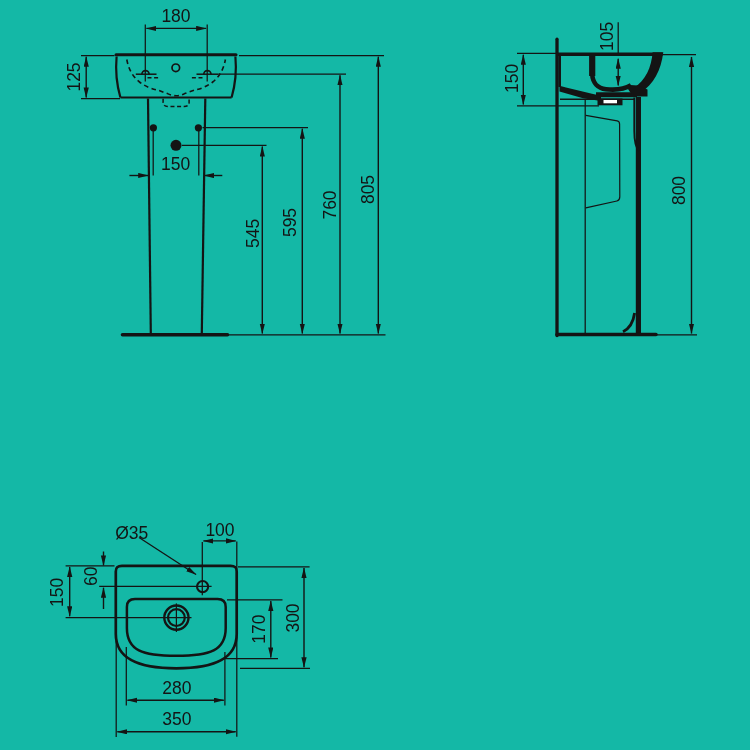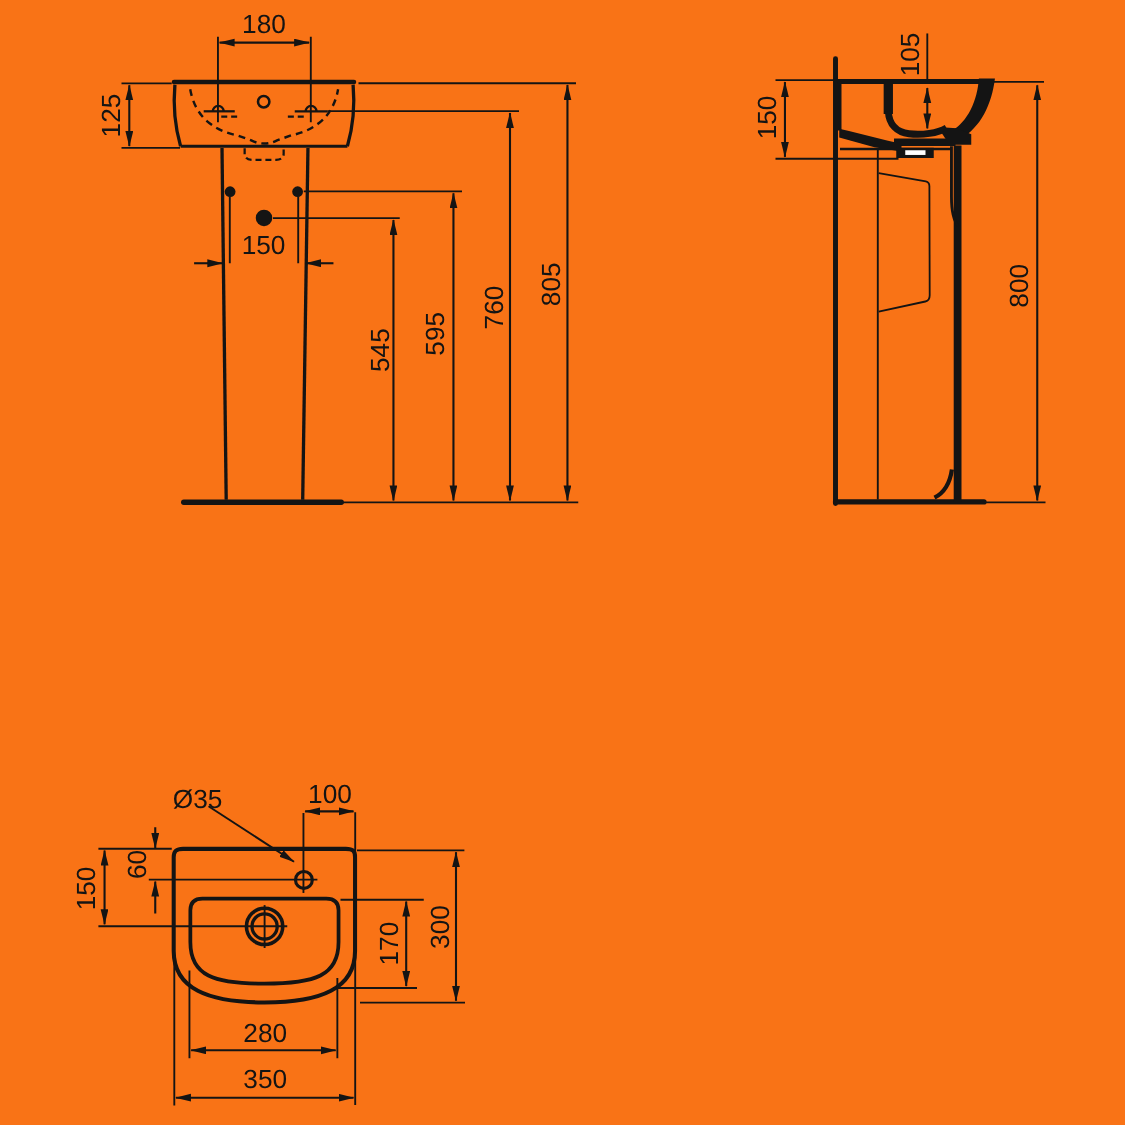--- a/index.html
+++ b/index.html
@@ -1,16 +1,16 @@
 <!DOCTYPE html>
 <html><head>
 <meta charset="utf-8">
 <style>
   html,body{margin:0;padding:0;background:#ffffff;}
-  .page{width:750px;height:750px;position:relative;background:#f97316;overflow:hidden;text-decoration:underline;}
+  .page{width:750px;height:750px;position:relative;background:#14b8a6;overflow:hidden;text-decoration:underline;}
   text{font-family:"Liberation Sans",sans-serif;font-size:17.5px;fill:#141414;}
 </style>
 </head>
 <body>
 <div class="page">
 <svg style="filter:blur(0.25px)" width="750" height="750" viewBox="0 0 750 750" xmlns="http://www.w3.org/2000/svg">
 <defs>
 <marker id="ar" markerWidth="11" markerHeight="6" refX="10" refY="2.6" orient="auto-start-reverse" markerUnits="userSpaceOnUse">
   <path d="M0,0 L10.5,2.6 L0,5.2 Z" fill="#141414"></path>
 </marker>

